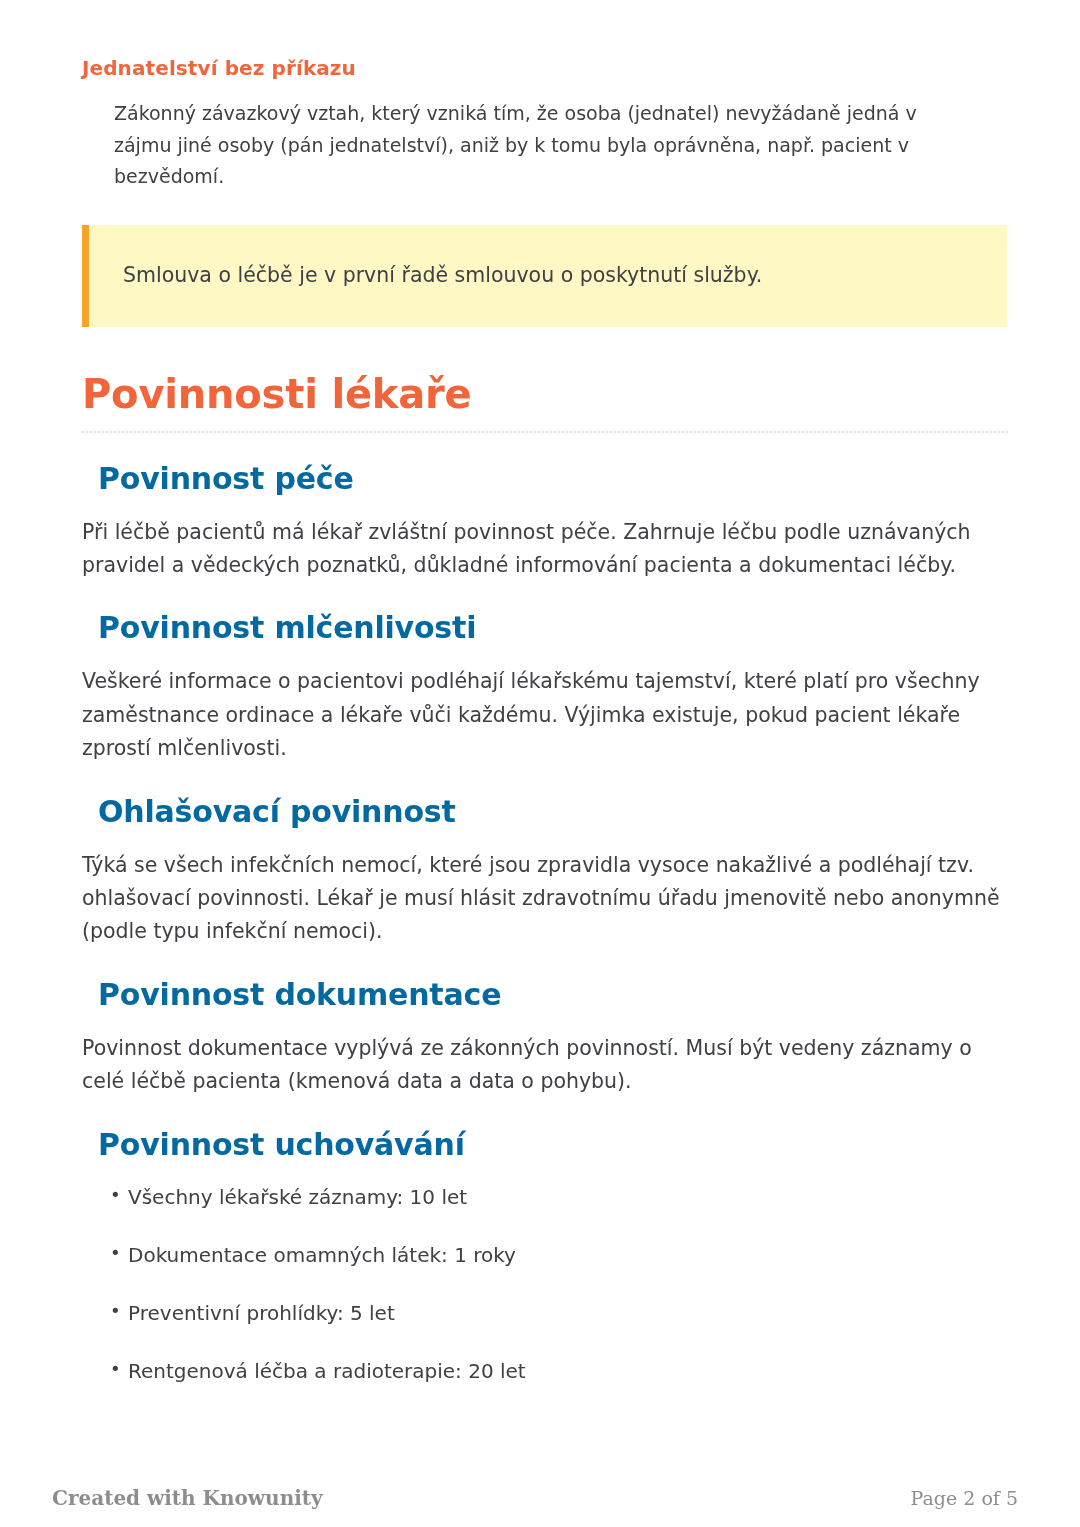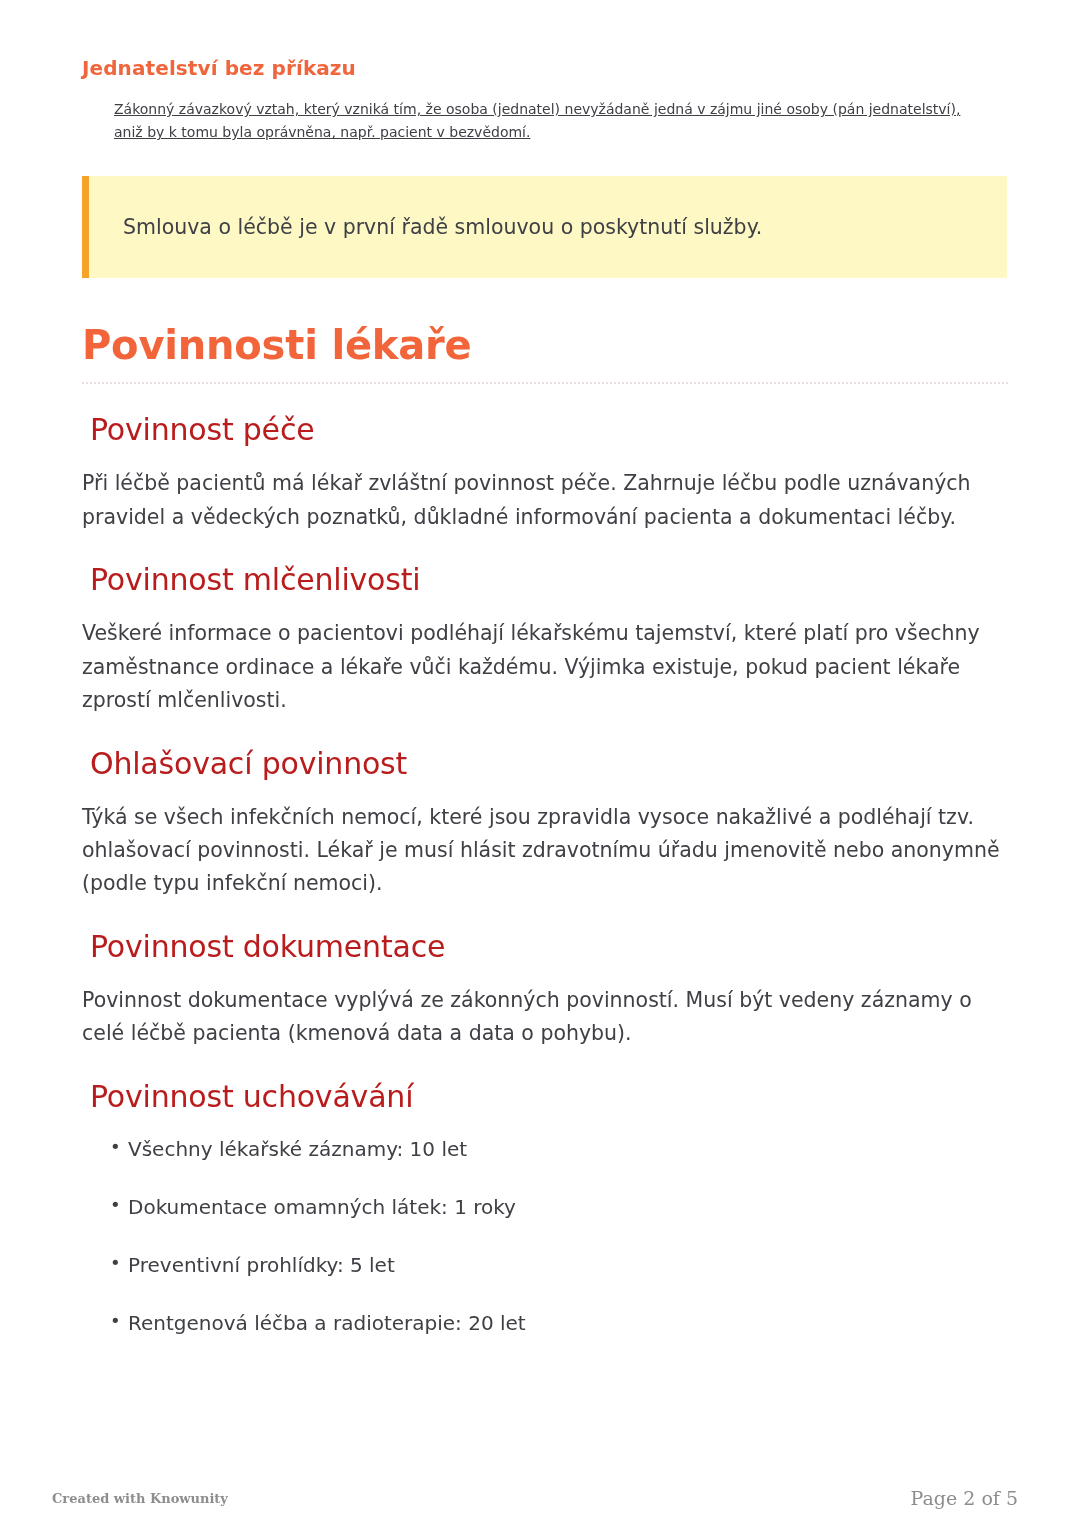--- a/index.html
+++ b/index.html
@@ -27,25 +27,24 @@
   .lead-heading {
     color: #f0663c;
     font-weight: bold;
     font-size: 20px;
     margin: 8px 0 18px 0;
     letter-spacing: .1px;
   }
 
   .indent-para {
     margin: 12px 0 0 32px;
-    font-size: 14px;
+    font-size: 19px;
     line-height: 1.66;
     color: #3f4045;
     max-width: 850px;
-    text-decoration: underline;
   }
 
   .callout {
     margin: 32px 8px 0 0;
     background: #fdf8c4;
     border-left: 7px solid #f6a32a;
     padding: 30px 26px 30px 34px;
     box-sizing: border-box;
     width: 925px;
     min-height: 102px;
@@ -62,24 +61,24 @@
     color: #f2643a;
     font-size: 40px;
     font-weight: bold;
     margin: 44px 0 0 0;
     padding-bottom: 14px;
     border-bottom: 2px dotted #e9dede;
     letter-spacing: -0.2px;
   }
 
   h2.sub-title {
-    color: #b91c1c;
+    color: #0369a1;
     font-size: 30px;
-    font-weight: normal;
-    margin: 28px 0 20px 8px;
+    font-weight: bold;
+    margin: 28px 0 20px 16px;
     letter-spacing: -0.2px;
   }
 
   p.body-text {
     font-size: 20.5px;
     line-height: 1.63;
     margin: 0 0 4px 0;
     color: #3f4045;
     max-width: 930px;
   }
@@ -114,21 +113,21 @@
     height: 58px;
     box-sizing: border-box;
     padding: 0 62px 0 52px;
     display: flex;
     align-items: center;
     justify-content: space-between;
   }
   .footer-left {
     font-family: "DejaVu Serif", serif;
     font-weight: bold;
-    font-size: 13px;
+    font-size: 20px;
     color: #8d8d8d;
   }
   .footer-right {
     font-family: "DejaVu Serif", serif;
     font-size: 19px;
     color: #8d8d8d;
   }
 </style>
 </head>
 <body>

